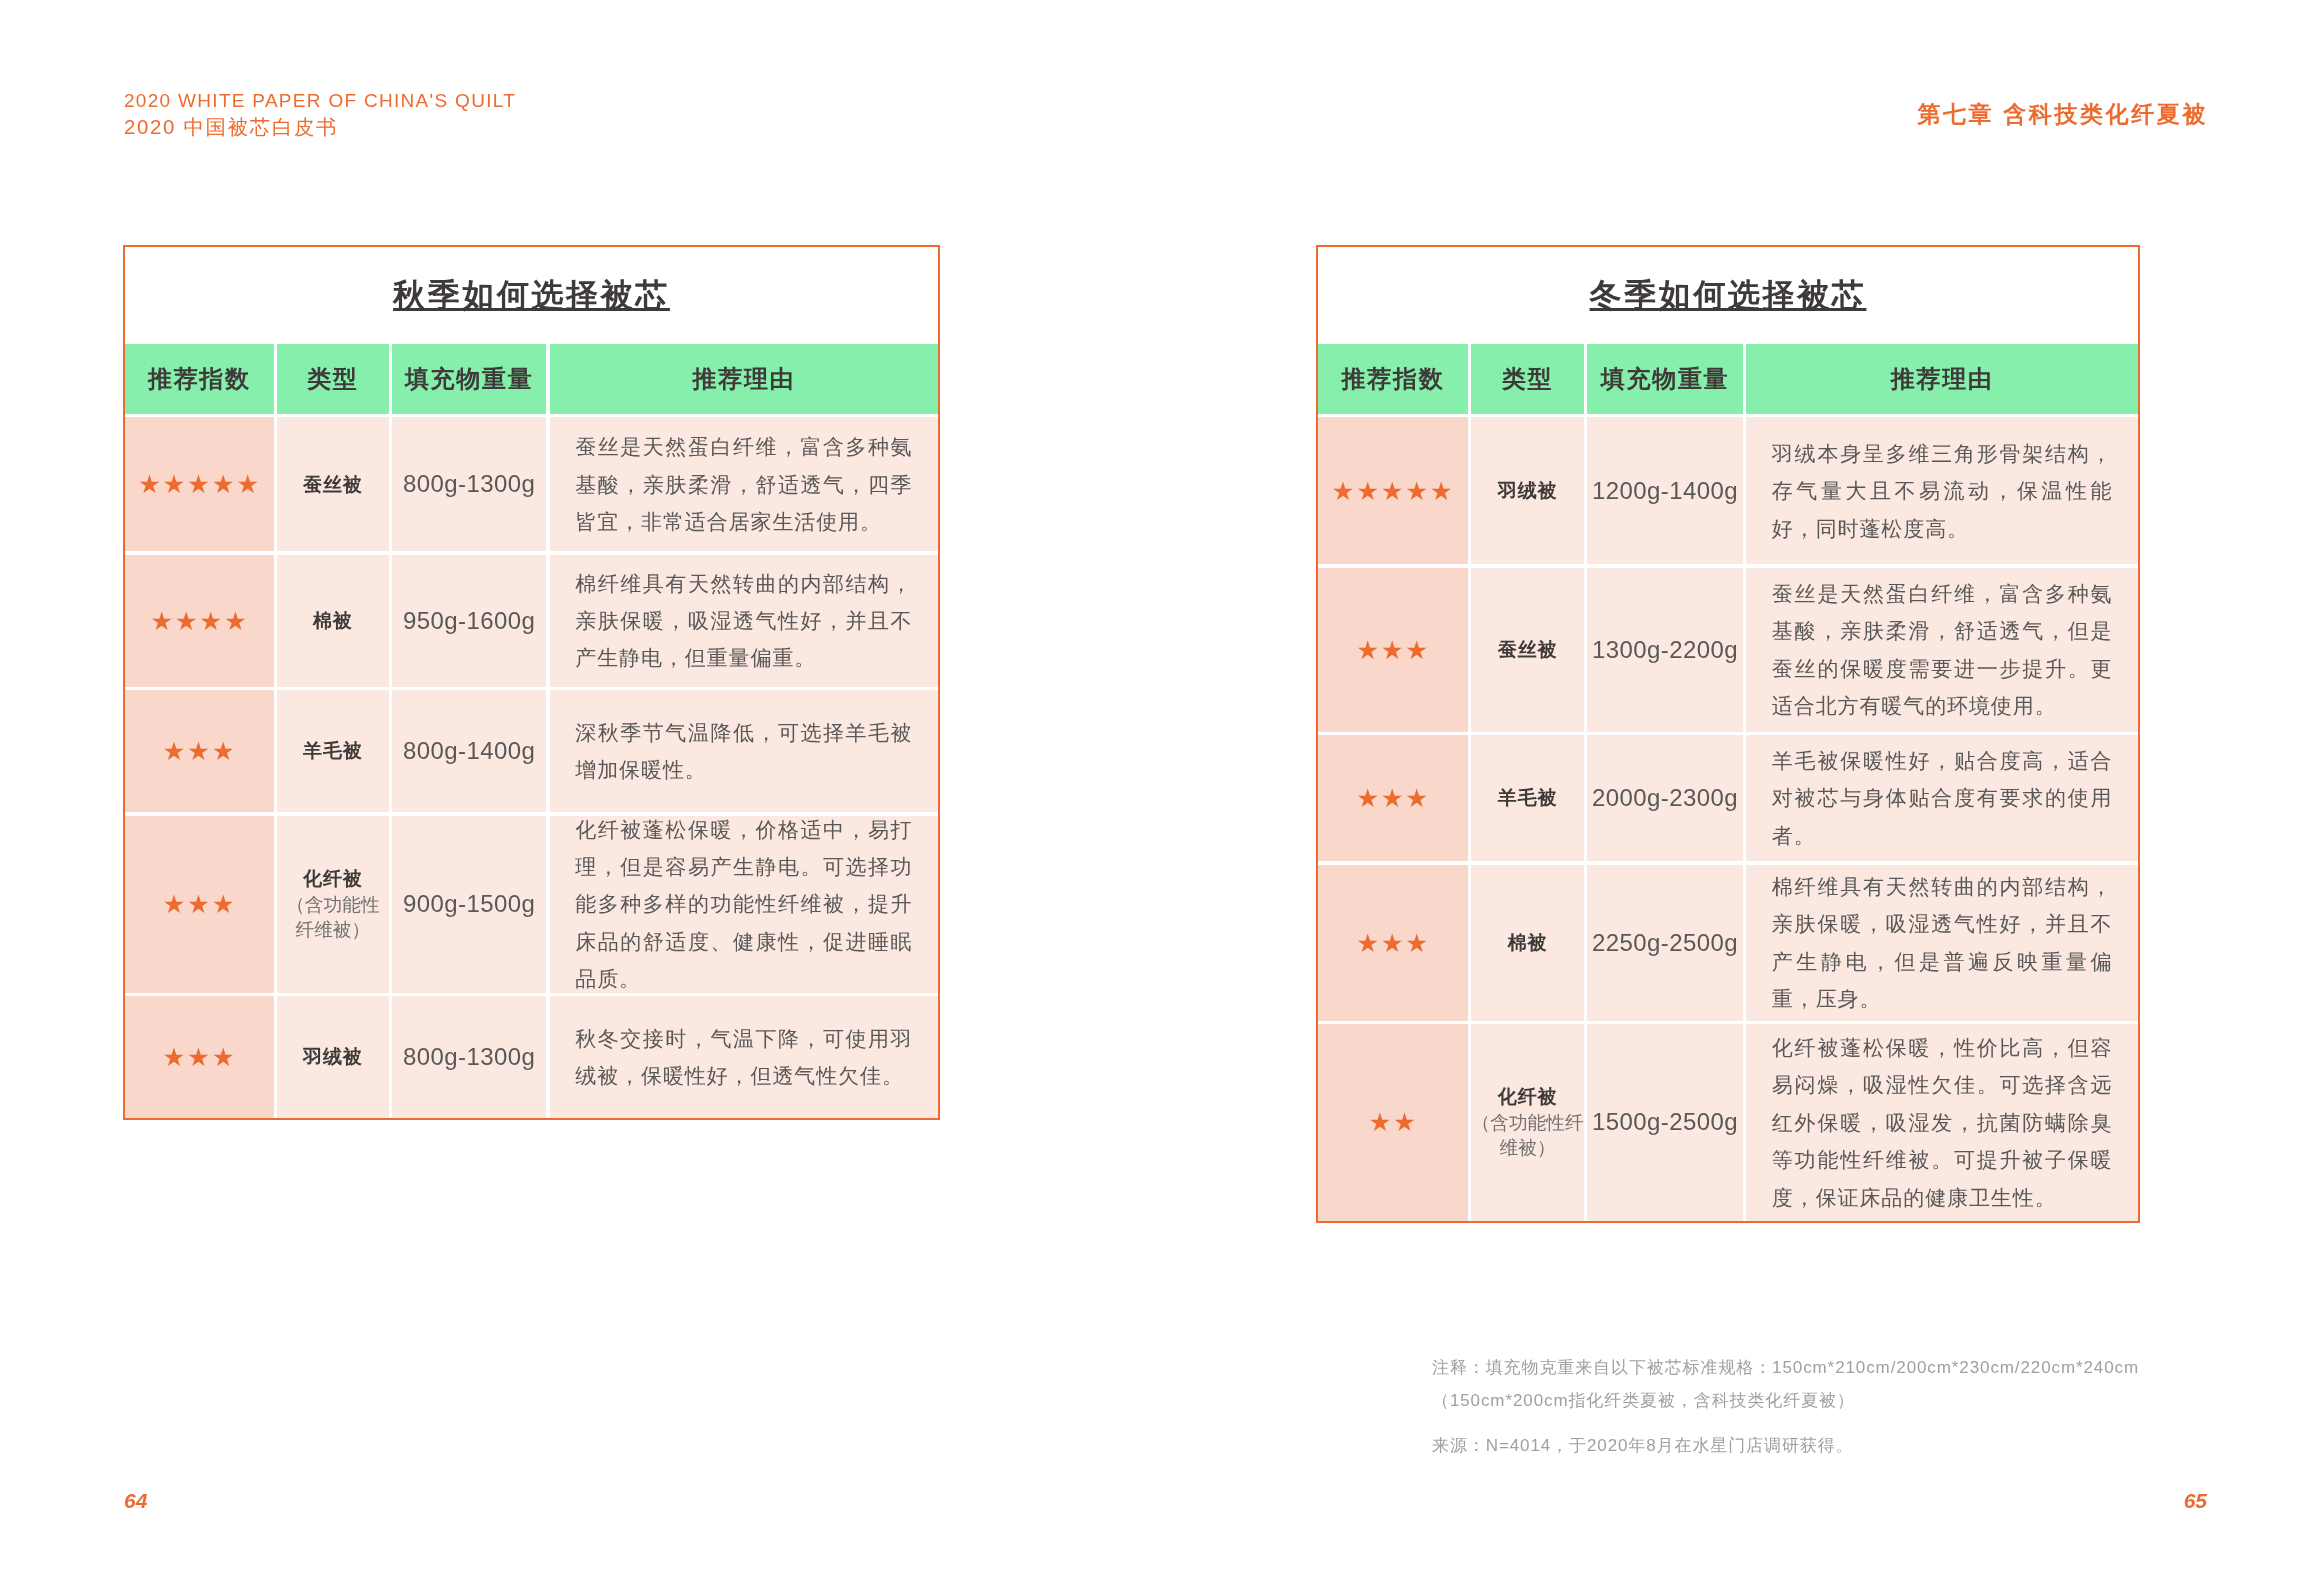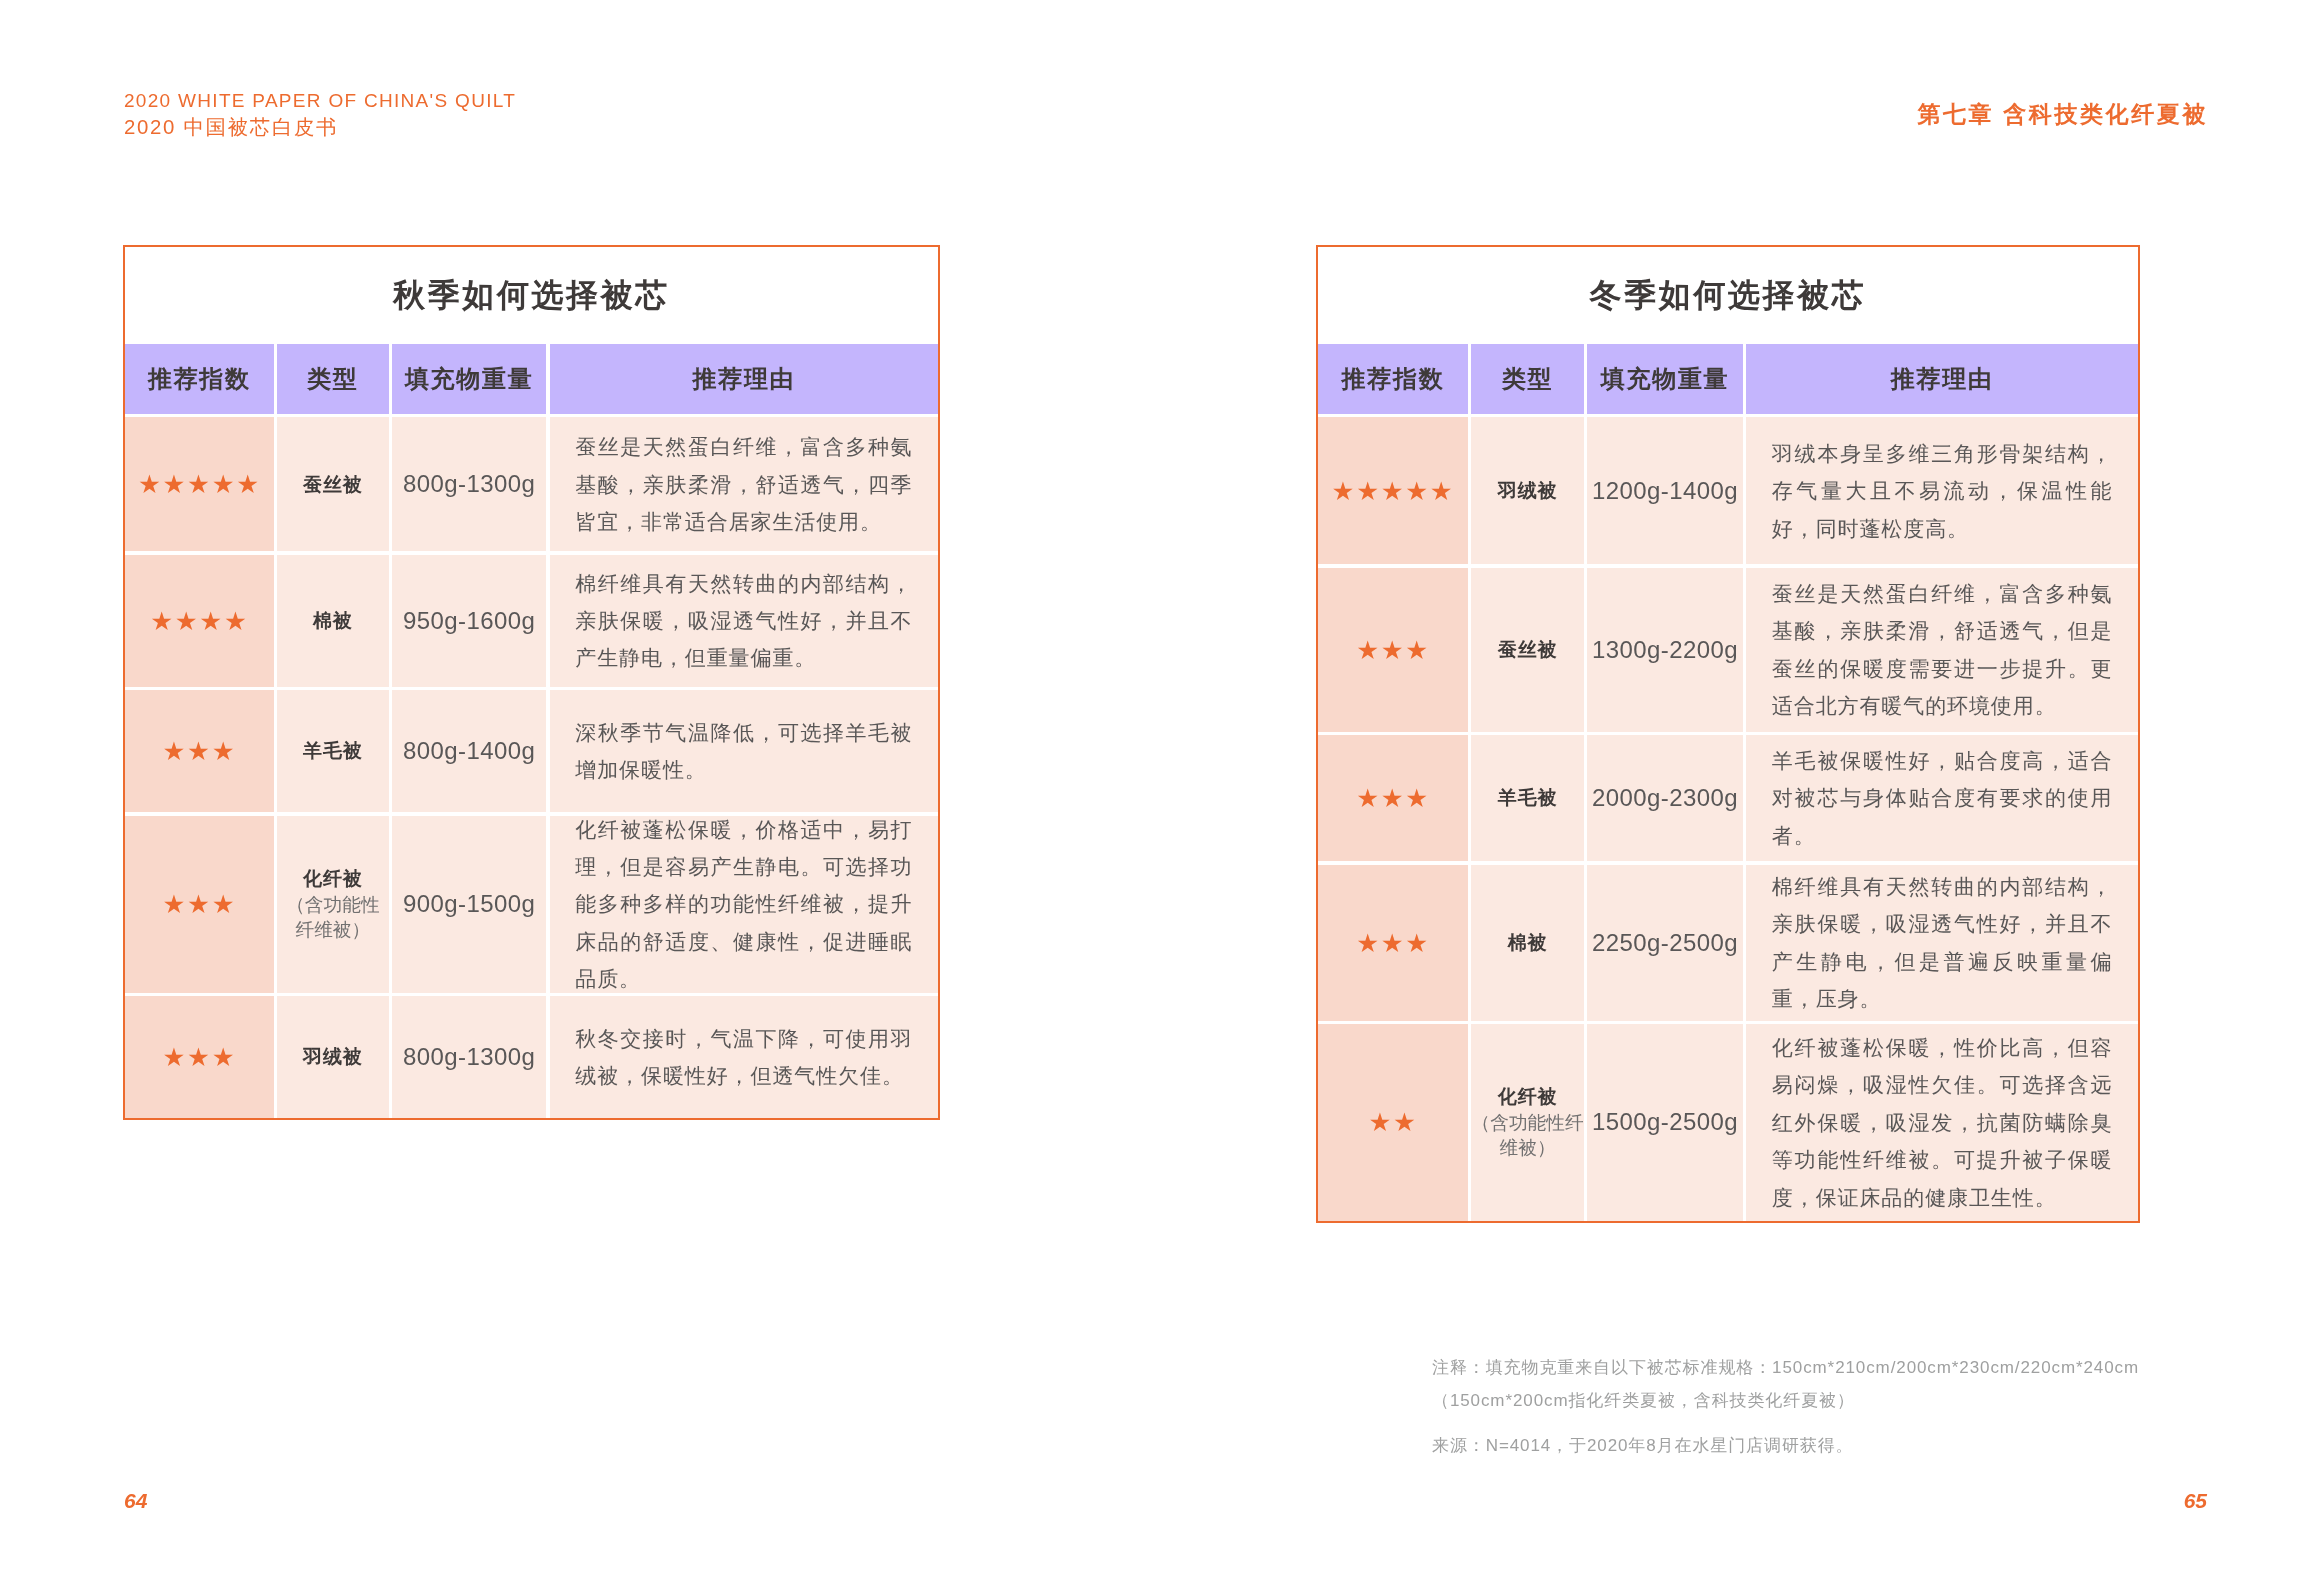--- a/index.html
+++ b/index.html
@@ -12,24 +12,24 @@
   .hdr-left .en { font-size:19px; letter-spacing:1.3px; line-height:26px; }
   .hdr-left .cn { font-size:20.4px; letter-spacing:1.7px; line-height:26px; }
   .hdr-right { position:absolute; right:111px; top:99px; color:#ED6B2F;
     font-size:23px; font-weight:bold; letter-spacing:2.6px; }
 
   
   .quilt-table { position:absolute; top:245px; border:2.6px solid #ED6B2F; background:#fff; }
   .t-autumn { left:123px; width:817px; }
   .t-winter { left:1316px; width:824px; }
   .tbl-title { height:97px; display:flex; align-items:center; justify-content:center;
-    font-size:32px; font-weight:bold; color:#3E3A39; letter-spacing:2.6px; background:#fff; }
+    font-size:32px; font-weight:bold; color:#3E3A39; letter-spacing:2.6px; background:#fff;text-decoration:underline; }
   .tbl-grid { display:grid; grid-template-columns:18.3% 13.7% 19% auto; gap:3.4px; background:#fff; }
   .cell { display:flex; align-items:center; justify-content:center; text-align:center; }
-  .cell.hdr { background:#c4b5fd; font-size:24px; font-weight:bold; color:#3E3A39;
+  .cell.hdr { background:#86efac; font-size:24px; font-weight:bold; color:#3E3A39;
     letter-spacing:1.7px; min-height:70px; }
   .cell.star { background:#F9D8CB; }
   .cell.body { background:#FBE9E1; }
   .stars { color:#ED6B2F; font-size:25.5px; letter-spacing:1.7px; white-space:nowrap; }
   .type-wrap { display:flex; flex-direction:column; align-items:center; line-height:1.35; }
   .type-name { font-size:19px; font-weight:bold; color:#3E3A39; letter-spacing:0.9px; }
   .type-note { font-size:18.7px; color:#727171; letter-spacing:0; }
   .weight { font-size:24px; color:#595757; letter-spacing:0.4px; }
   .reason { justify-content:flex-start; text-align:justify; padding:24px 25.5px;
     font-size:21px; color:#595757; line-height:1.78; letter-spacing:0.9px; }

